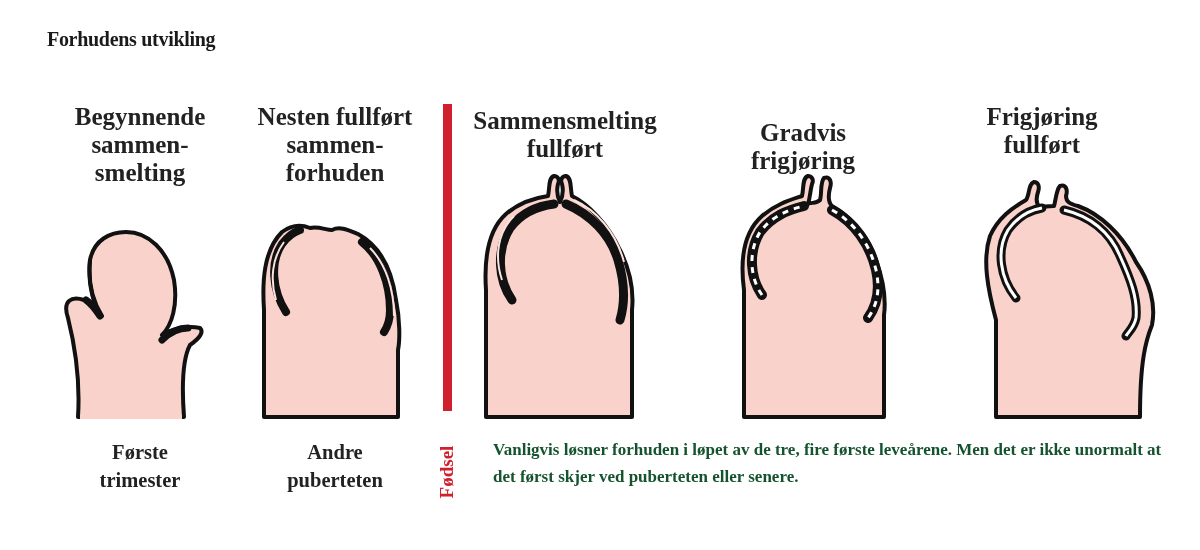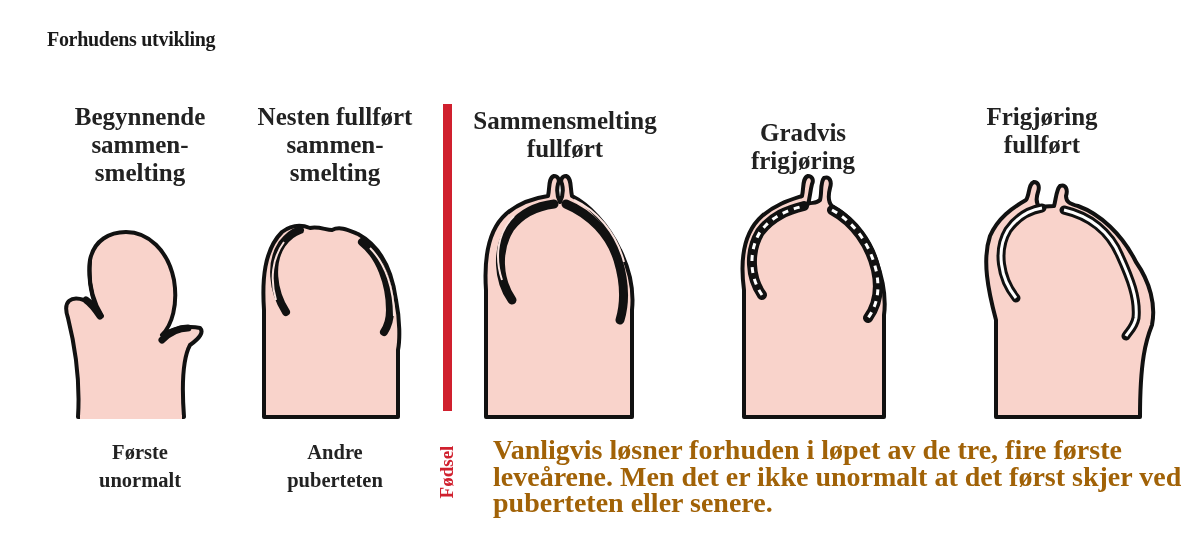--- a/index.html
+++ b/index.html
@@ -31,35 +31,35 @@
   .birth-wrap { position: absolute; left: 447px; top: 472px; width: 0; height: 0; }
   .birth-wrap span {
     position: absolute; left: 0; top: 0;
     transform: translate(-50%, -50%) rotate(-90deg);
     font-family: "Liberation Serif", serif; font-weight: bold;
     font-size: 19px; white-space: nowrap;
   }
   .note {
     position: absolute; left: 493px; top: 437px; width: 690px;
     font-family: "Liberation Serif", serif; font-weight: bold;
-    font-size: 28px; line-height: 26.5px; color: #a16207;
+    font-size: 17px; line-height: 26.5px; color: #14532d;
   }
   svg.fig { position: absolute; overflow: visible; }
 </style>
 </head>
 <body>
 
 <div class="title">Forhudens utvikling</div>
 
 <div class="stage-label" style="left:30px; top:103px;">Begynnende
 sammen-
 smelting</div>
 <div class="stage-label" style="left:225px; top:103px;">Nesten fullført
 sammen-
-smelting</div>
+forhuden</div>
 <div class="stage-label" style="left:455px; top:107px;">Sammensmelting
 fullført</div>
 <div class="stage-label" style="left:693px; top:119px;">Gradvis
 frigjøring</div>
 <div class="stage-label" style="left:932px; top:103px;">Frigjøring
 fullført</div>
 
 <svg class="fig" width="200" height="220" style="left:50px; top:200px;" viewBox="0 0 200 220">
   <path d="M28,217 C30,185 26,150 18,118 C12,100 22,96 34,100 C44,104 46,112 50,116
            L52,116 C42,100 38,80 40,60 C44,40 60,32 76,32 C98,32 118,50 124,80
@@ -109,17 +109,17 @@
   <path d="M104,40 C130,46 150,62 160,86 C170,108 178,128 176,148 C174,158 168,162 166,166" fill="none" stroke="#111" stroke-width="9" stroke-linecap="round"></path>
   <path d="M104,40 C130,46 150,62 160,86 C170,108 178,128 176,148 C174,158 168,162 166,166" fill="none" stroke="#ffffff" stroke-width="3"></path>
 </svg>
 
 <div class="divider" style="background:#d0202e;" title="Fødsel"></div>
 <div class="birth-wrap">
   <span style="color:#d0202e;">Fødsel</span>
 </div>
 
 <div class="period-label" style="left:50px; top:438px;">Første
-unormalt</div>
+trimester</div>
 <div class="period-label" style="left:245px; top:438px;">Andre
 puberteten</div>
 
 <div class="note">Vanligvis løsner forhuden i løpet av de tre, fire første leveårene. Men det er ikke unormalt at det først skjer ved puberteten eller senere.</div>
 
 </body></html>

